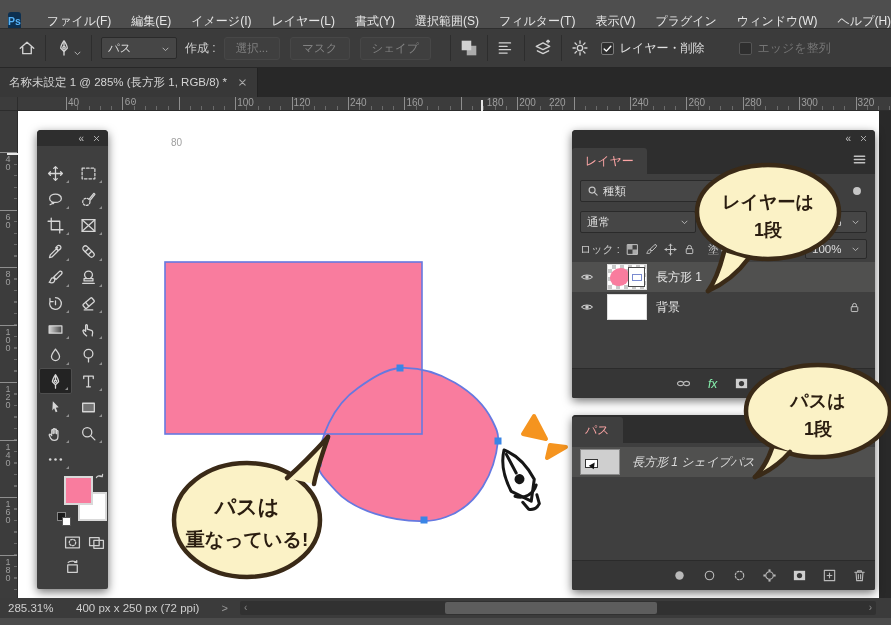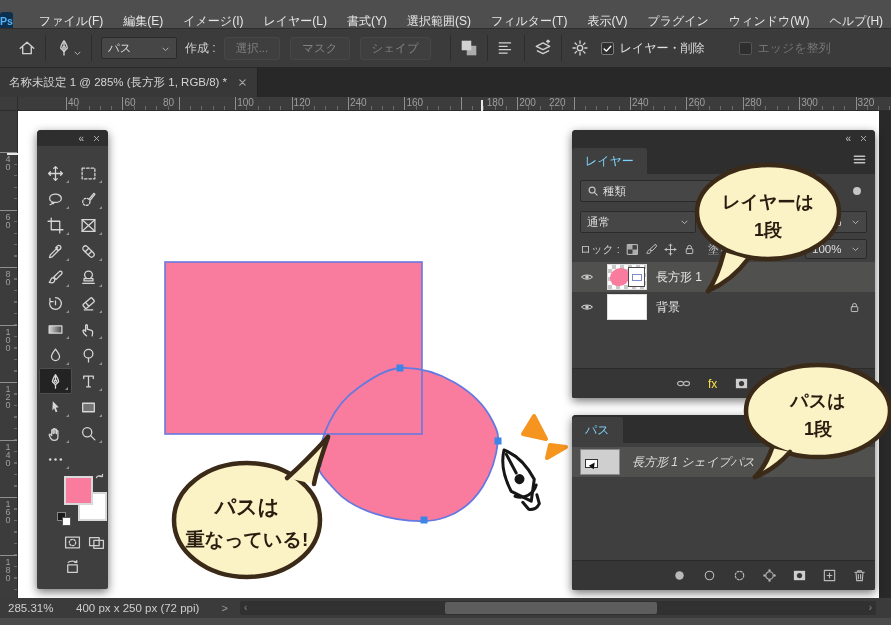--- a/index.html
+++ b/index.html
@@ -1,21 +1,21 @@
 <!DOCTYPE html>
 <html><head>
 <meta charset="utf-8">
 <style>
 *{box-sizing:border-box;margin:0;padding:0}
 html,body{background:#1e1e1e}
 #app{position:relative;width:891px;height:625px;background:#2b2b2b;overflow:hidden;
   font-family:"Liberation Sans","DejaVu Sans",sans-serif;-webkit-font-smoothing:antialiased}
 
 .menubar{position:absolute;left:0;top:0;width:891px;height:42px;background:#4e4e4e;
-  display:flex;align-items:center;z-index:40}
+  display:flex;align-items:center;padding-left:8px;z-index:40}
 .ps-logo{width:19px;height:19px;background:#0d3050;color:#55b2f7;font-size:10.5px;font-weight:bold;
   border-radius:3px;display:grid;place-items:center;margin-right:16px}
 .menu-item{padding:0 10px;font-size:12px;color:#e6e6e6;line-height:28px;cursor:default;white-space:nowrap}
 
 .optionsbar{position:absolute;left:0;top:28px;width:891px;height:40px;background:#3b3b3b;
   border-top:1px solid #2e2e2e;border-bottom:1px solid #272727;display:flex;align-items:center;z-index:40}
 .sep{width:1px;height:26px;background:#2d2d2d;margin:0 9px;flex:none}
 .obar-icon{width:18px;height:18px;color:#d2d2d2;flex:none;display:inline-block}
 .obar-icon svg,.icon svg{width:100%;height:100%;display:block}
 .chev{width:9px;height:9px;color:#bdbdbd;display:inline-block;flex:none}
@@ -74,21 +74,21 @@
 .bg-swatch{left:41px;top:362px;width:29px;height:29px;background:#fff;z-index:1}
 .swap-icon{position:absolute;left:57px;top:342px;width:13px;height:13px;color:#cfcfcf;z-index:3}
 .mini-bw{position:absolute;left:20px;top:382px;width:14px;height:14px;z-index:1}
 .mini-bw .b{position:absolute;left:0;top:0;width:9px;height:9px;background:#1b1b1b;border:1px solid #888}
 .mini-bw .w{position:absolute;right:0;bottom:0;width:9px;height:9px;background:#fff;border:1px solid #555}
 .tb-bottom-icon{position:absolute;width:17px;height:17px;color:#d0d0d0}
 
 #layers-panel{left:572px;top:130px;width:303px;height:268px;display:flex;flex-direction:column}
 #paths-panel{left:572px;top:415px;width:303px;height:175px;display:flex;flex-direction:column}
 .tabrow{height:28px;background:#2e2e2e;display:flex;align-items:flex-end;position:relative}
-.ptab{background:#3f3f3f;padding:0 13px;line-height:26px;height:26px;font-size:12px;color:#7dd3fc;
+.ptab{background:#3f3f3f;padding:0 13px;line-height:26px;height:26px;font-size:12px;color:#fca5a5;
   border-radius:3px 3px 0 0;white-space:nowrap}
 .tab-menu{position:absolute;right:8px;top:6px;width:15px;height:15px;color:#c2c2c2}
 .prow{display:flex;align-items:center;padding:0 8px}
 .search-row{height:34px;gap:8px}
 .search-field{flex:none;width:222px}
 .p-icon{width:14px;height:14px;color:#c6c6c6;flex:none;display:inline-block}
 .blend-row{height:28px;gap:5px}
 .lock-row{height:26px;gap:6px}
 .p-label{font-size:11px;color:#c9c9c9;white-space:nowrap}
 .layer-list{flex:1 1 auto;position:relative}
@@ -104,21 +104,21 @@
   border-radius:62% 45% 55% 48%}
 .l-thumb .badge{position:absolute;right:1px;top:2px;width:17px;height:20px;background:#fff;
   border:1px solid #4a4a4a;display:grid;place-items:center}
 .l-thumb .badge i{display:block;width:10px;height:7px;border:1px solid #7a8bd0}
 .l-thumb.plain{background-image:none;background:#fff}
 .layer-name{font-size:12px;color:#e4e4e4;flex:1 1 auto;white-space:nowrap}
 .layer-lock{width:13px;height:13px;color:#c6c6c6;margin-right:10px}
 .panel-bottom{height:30px;background:#363636;border-top:1px solid #2b2b2b;display:flex;align-items:center;
   gap:17px;padding-left:104px;border-radius:0 0 2px 2px}
 .pb-icon{width:15px;height:15px;color:#b9b9b9;flex:none}
-.fx-text{font-size:12px;color:#fde047}
+.fx-text{font-size:12px;font-style:italic;color:#86efac}
 .path-row{height:30px;display:flex;align-items:center;gap:12px;padding:0 8px;margin-top:4px}
 .path-row.selected{background:#50504f}
 .path-thumb{width:40px;height:26px;background:#cfcfcf;border:1px solid #8a8a8a;position:relative;flex:none}
 .path-thumb i{position:absolute;left:4px;top:9px;width:13px;height:9px;background:#fff;border:1px solid #333}
 .path-thumb b{position:absolute;left:9px;top:12px;width:0;height:0;border-style:solid;
   border-width:0 3px 6px 3px;border-color:transparent transparent #111 transparent;transform:rotate(35deg)}
 .path-name{font-size:12px;font-style:italic;color:#dcdcdc;white-space:nowrap}
 .paths-bottom{gap:15px;padding-left:100px}
 
 .statusbar{position:absolute;left:0;top:598px;width:891px;height:20px;background:#3b3b3b;z-index:41;
@@ -230,22 +230,22 @@
             <path d="M4 4l8 8M12 4l-8 8"></path>
           </svg>
         </span>
   </div>
 </div>
 
 <div class="ruler-corner"></div>
 <div class="h-ruler" id="h-ruler">
       <div class="ruler-marker-h" style="left:463px"></div>
       <span class="rlabel" style="left: 50px;">40</span>
-      <span class="rlabel" style="left: 106.4px;">60</span>
-      <span class="rlabel" style="left: 145px;">80</span>
+      <span class="rlabel" style="left: 106.4px; font-family: Liberation Mono, monospace;">60</span>
+      <span class="rlabel" style="left: 153px; margin-top: 40px;">80</span>
       <span class="rlabel" style="left: 219.2px;">100</span>
       <span class="rlabel" style="left: 275.6px;">120</span>
       <span class="rlabel" style="left: 332px;">240</span>
       <span class="rlabel" style="left: 388.4px;">160</span>
       <span class="rlabel" style="left: 444.8px; margin-left: 24px;">180</span>
       <span class="rlabel" style="left: 501.2px;">200</span>
       <span class="rlabel" style="left: 531px;">220</span>
       <span class="rlabel" style="left: 614px;">240</span>
       <span class="rlabel" style="left: 670.4px;">260</span>
       <span class="rlabel" style="left: 726.8px;">280</span>

